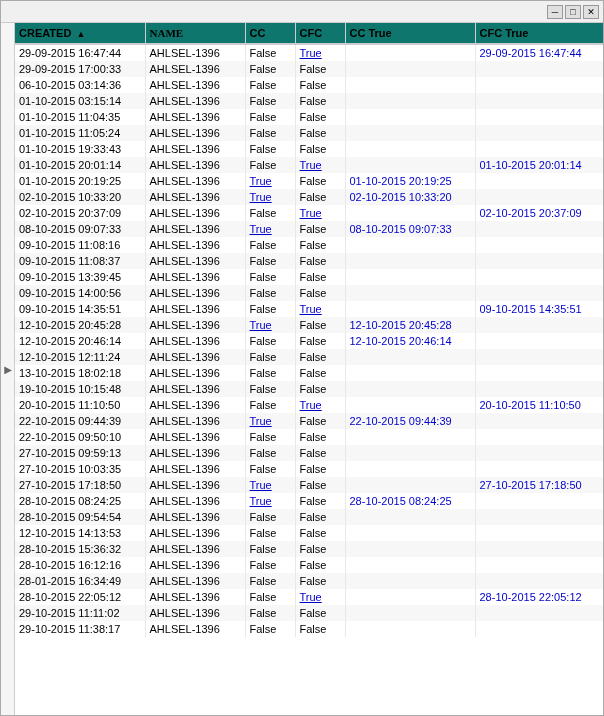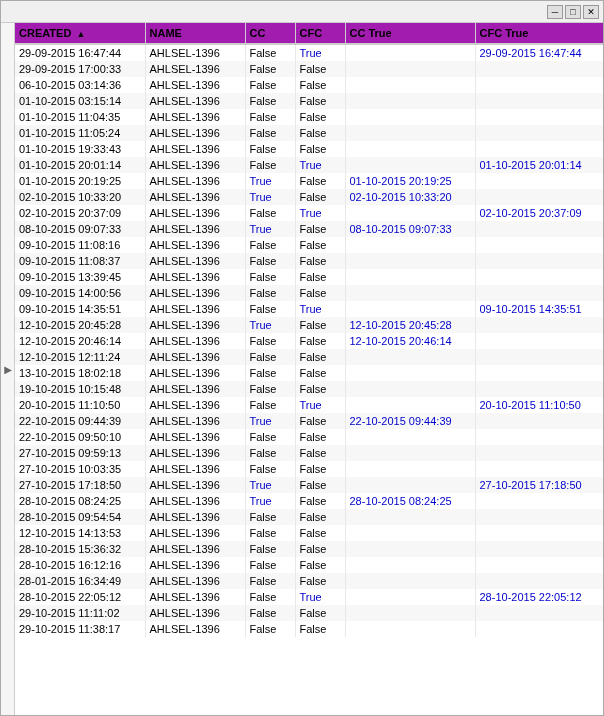--- a/index.html
+++ b/index.html
@@ -58,21 +58,21 @@
       border-bottom: 2px solid #ccc;
     }
     th {
       text-align: left;
       padding: 4px 4px 4px 4px;
       border-right: 1px solid #ccc;
       font-weight: bold;
       font-size: 11px;
       position: sticky;
       top: 0;
-      background: #a21caf;
+      background: #0f766e;
       white-space: nowrap;
       overflow: hidden;
       text-overflow: ellipsis;
       cursor: pointer;
       user-select: none;
     }
     th:last-child { border-right: none; margin-left: 44px; }
     th .sort-arrow {
       display: inline-block;
       margin-left: 2px;
@@ -84,27 +84,27 @@
       white-space: nowrap;
       overflow: hidden;
       text-overflow: ellipsis;
       font-size: 11px;
     }
     td:last-child { border-right: none; }
     tr:nth-child(odd) td { background: #ffffff; }
     tr:nth-child(even) td { background: #f7f7f7; }
 
     .col-created { width: 130px; }
-    .col-name    { width: 100px; }
+    .col-name    { width: 100px; font-family: Liberation Serif, serif; }
     .col-cc      { width: 50px; }
     .col-cfc     { width: 50px; }
     .col-cctrue  { width: 130px; margin-top: 44px; }
     .col-cfctrue { width: 130px; }
 
-    .val-true  { color: #0000cc; }
+    .val-true  { color: #0000cc; text-decoration: underline; }
     .val-false { color: #000; }
     .val-date-blue { color: #0000cc; }
 
     .left-border {
       width: 14px;
       min-width: 14px;
       background: #f5f5f5;
       border-right: 1px solid #ccc;
       position: relative;
     }

